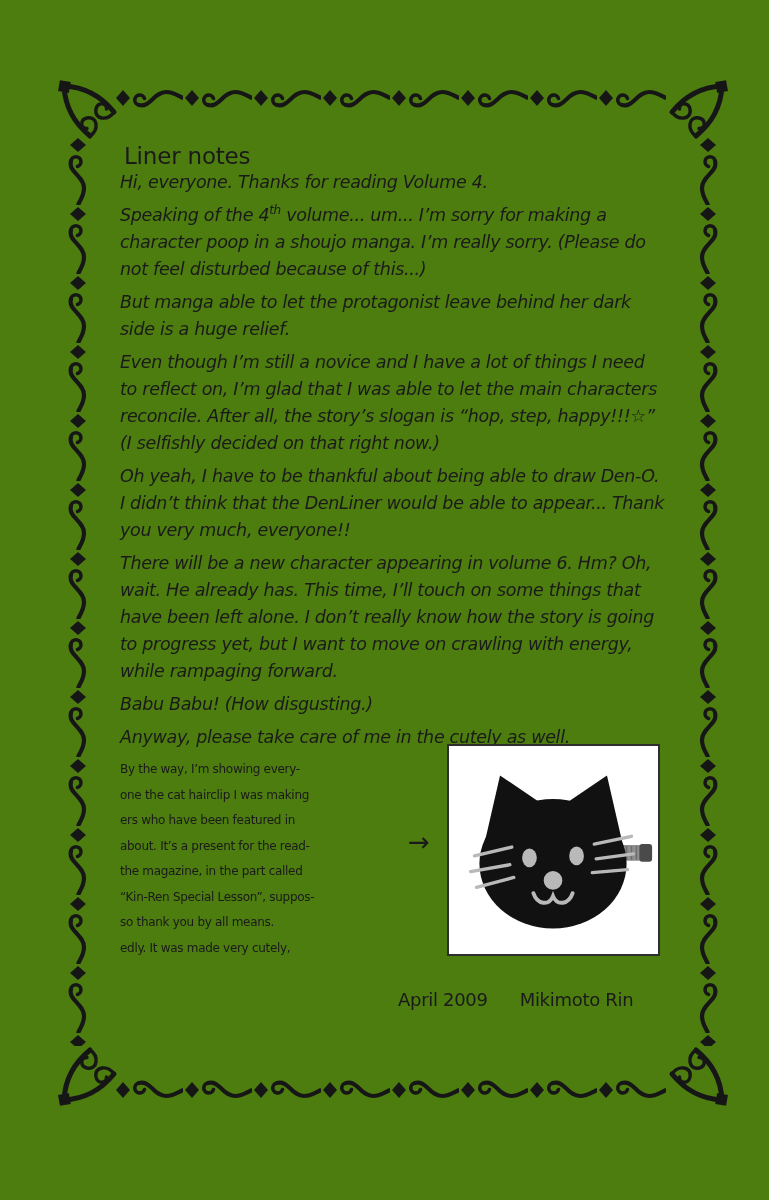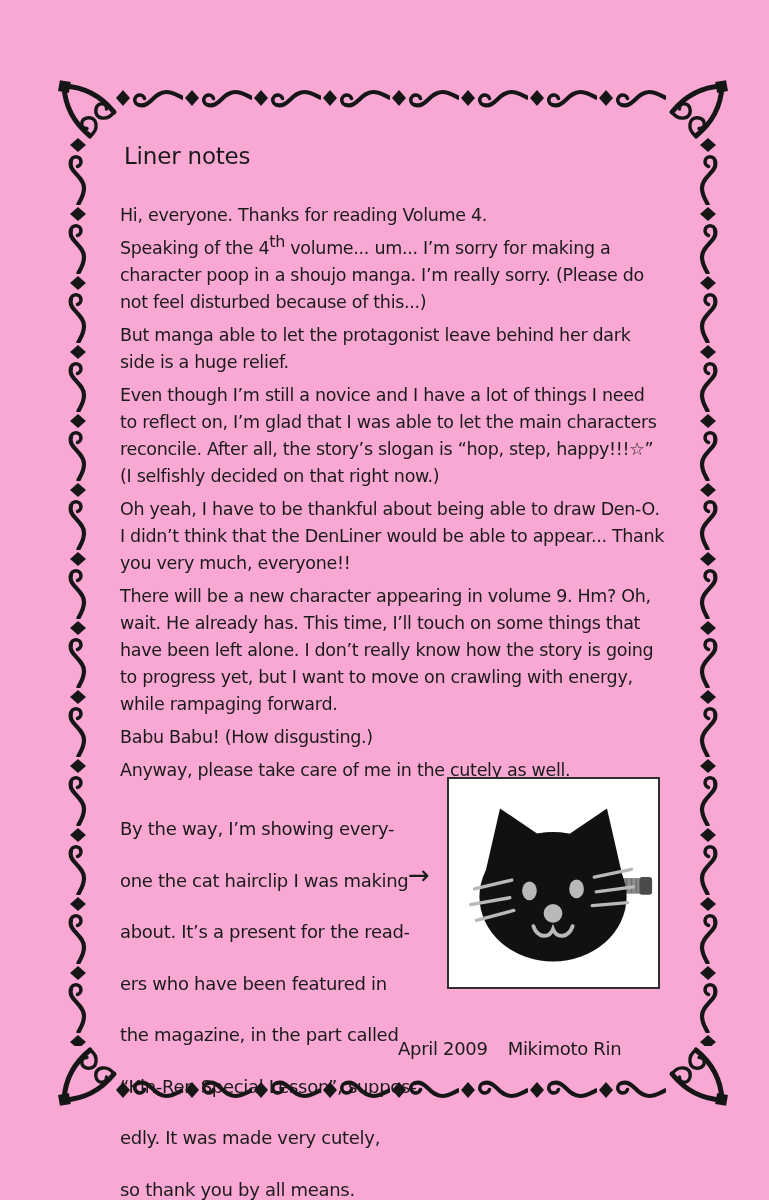--- a/index.html
+++ b/index.html
@@ -1,51 +1,51 @@
 <!DOCTYPE html>
 <html><head>
 <meta charset="utf-8">
 <style>
   html,body{margin:0;padding:0;}
   body{
     width:769px;height:1200px;position:relative;background:#ffffff;overflow:hidden;
     font-family:"DejaVu Sans","Liberation Sans",sans-serif;color:#1a1a1a;
   }
-  .page{position:absolute;inset:0;background:#f9a8d4;}
+  .page{position:absolute;inset:0;background:#4d7c0f;}
 
   
   .orn{position:absolute;}
   .orn svg{display:block;}
   .corner{position:absolute;width:62px;height:62px;}
   .corner.tl{left:56px;top:78px;}
   .corner.tr{left:668px;top:78px;transform:scaleX(-1);}
   .corner.bl{left:56px;top:1046px;transform:scaleY(-1);}
   .corner.br{left:668px;top:1046px;transform:scale(-1,-1);}
   .strip-top{left:114px;top:84px;}
   .strip-bottom{left:114px;top:1076px;transform:scaleY(-1);}
   .strip-left{left:64px;top:136px;}
   .strip-right{left:694px;top:136px;transform:scaleX(-1);}
 
   
   .content{position:absolute;left:120px;top:143px;width:545px;}
   .page-title{font-size:23px;letter-spacing:-0.2px;margin:0 0 0 4px;font-weight:normal;}
-  .body-text{margin-top:33px;}
+  .body-text{font-style:italic;}
   .para{font-size:17.5px;line-height:27px;letter-spacing:-0.3px;margin:0 0 6px 0;}
-  .para sup{font-size:16px;line-height:0;}
+  .para sup{font-size:12px;line-height:0;}
 
   
   .aside{position:relative;height:216px;margin-top:2px;}
   .caption-col{position:absolute;left:0;top:0;}
-  .caption-line{font-size:18px;line-height:25.5px;letter-spacing:-0.3px;white-space:nowrap;margin-top:26px;}
+  .caption-line{font-size:12px;line-height:25.5px;letter-spacing:-0.3px;white-space:nowrap;}
   .arrow{position:absolute;left:288px;top:70px;font-size:26px;color:#1a1a1a;}
   .clip-box{position:absolute;left:327px;top:-13px;width:209px;height:208px;
     border:2px solid #2e2e2e;background:#fff;}
   .clip-box svg{display:block;}
 
-  .signature{display:flex;margin:32px 0 0 278px;gap:20px;
+  .signature{display:flex;margin:16px 0 0 278px;gap:32px;
     font-size:18px;letter-spacing:-0.3px;}
 </style>
 </head>
 <body>
 
 <div class="page">
 
   <svg width="0" height="0" style="position:absolute" aria-hidden="true">
     <defs>
       <g id="orn-tile">
@@ -115,35 +115,35 @@
   <div class="content">
 
     <h1 class="page-title">Liner notes</h1>
 
     <div class="body-text">
       <p class="para">Hi, everyone. Thanks for reading Volume 4.</p>
       <p class="para"><span>Speaking of the 4</span><sup>th</sup><span> volume... um... I’m sorry for making a character poop in a shoujo manga. I’m really sorry. (Please do not feel disturbed because of this...)</span></p>
       <p class="para">But manga able to let the protagonist leave behind her dark side is a huge relief.</p>
       <p class="para">Even though I’m still a novice and I have a lot of things I need to reflect on, I’m glad that I was able to let the main characters reconcile. After all, the story’s slogan is “hop, step, happy!!!☆” (I selfishly decided on that right now.)</p>
       <p class="para">Oh yeah, I have to be thankful about being able to draw Den-O. I didn’t think that the DenLiner would be able to appear... Thank you very much, everyone!!</p>
-      <p class="para">There will be a new character appearing in volume 9. Hm? Oh, wait. He already has. This time, I’ll touch on some things that have been left alone. I don’t really know how the story is going to progress yet, but I want to move on crawling with energy, while rampaging forward.</p>
+      <p class="para">There will be a new character appearing in volume 6. Hm? Oh, wait. He already has. This time, I’ll touch on some things that have been left alone. I don’t really know how the story is going to progress yet, but I want to move on crawling with energy, while rampaging forward.</p>
       <p class="para">Babu Babu! (How disgusting.)</p>
       <p class="para">Anyway, please take care of me in the cutely as well.</p>
     </div>
 
     <div class="aside">
       <div class="caption-col">
         <div class="caption-line">By the way, I’m showing every-</div>
         <div class="caption-line">one the cat hairclip I was making</div>
+        <div class="caption-line">ers who have been featured in</div>
         <div class="caption-line">about. It’s a present for the read-</div>
-        <div class="caption-line">ers who have been featured in</div>
         <div class="caption-line">the magazine, in the part called</div>
         <div class="caption-line">“Kin-Ren Special Lesson”, suppos-</div>
+        <div class="caption-line">so thank you by all means.</div>
         <div class="caption-line">edly. It was made very cutely,</div>
-        <div class="caption-line">so thank you by all means.</div>
       </div>
 
       <div class="arrow">→</div>
 
       <div class="clip-box">
         <svg width="209" height="208" viewBox="0 0 213 212">
 
           <rect x="170" y="101" width="34" height="16" rx="3" fill="#8f8f8f"></rect>
           <rect x="194" y="100" width="13" height="18" rx="3" fill="#4a4a4a"></rect>
           <path d="M176,102 v14 M181,102 v14 M186,102 v14 M191,102 v14" stroke="#6d6d6d" stroke-width="1.6"></path>

